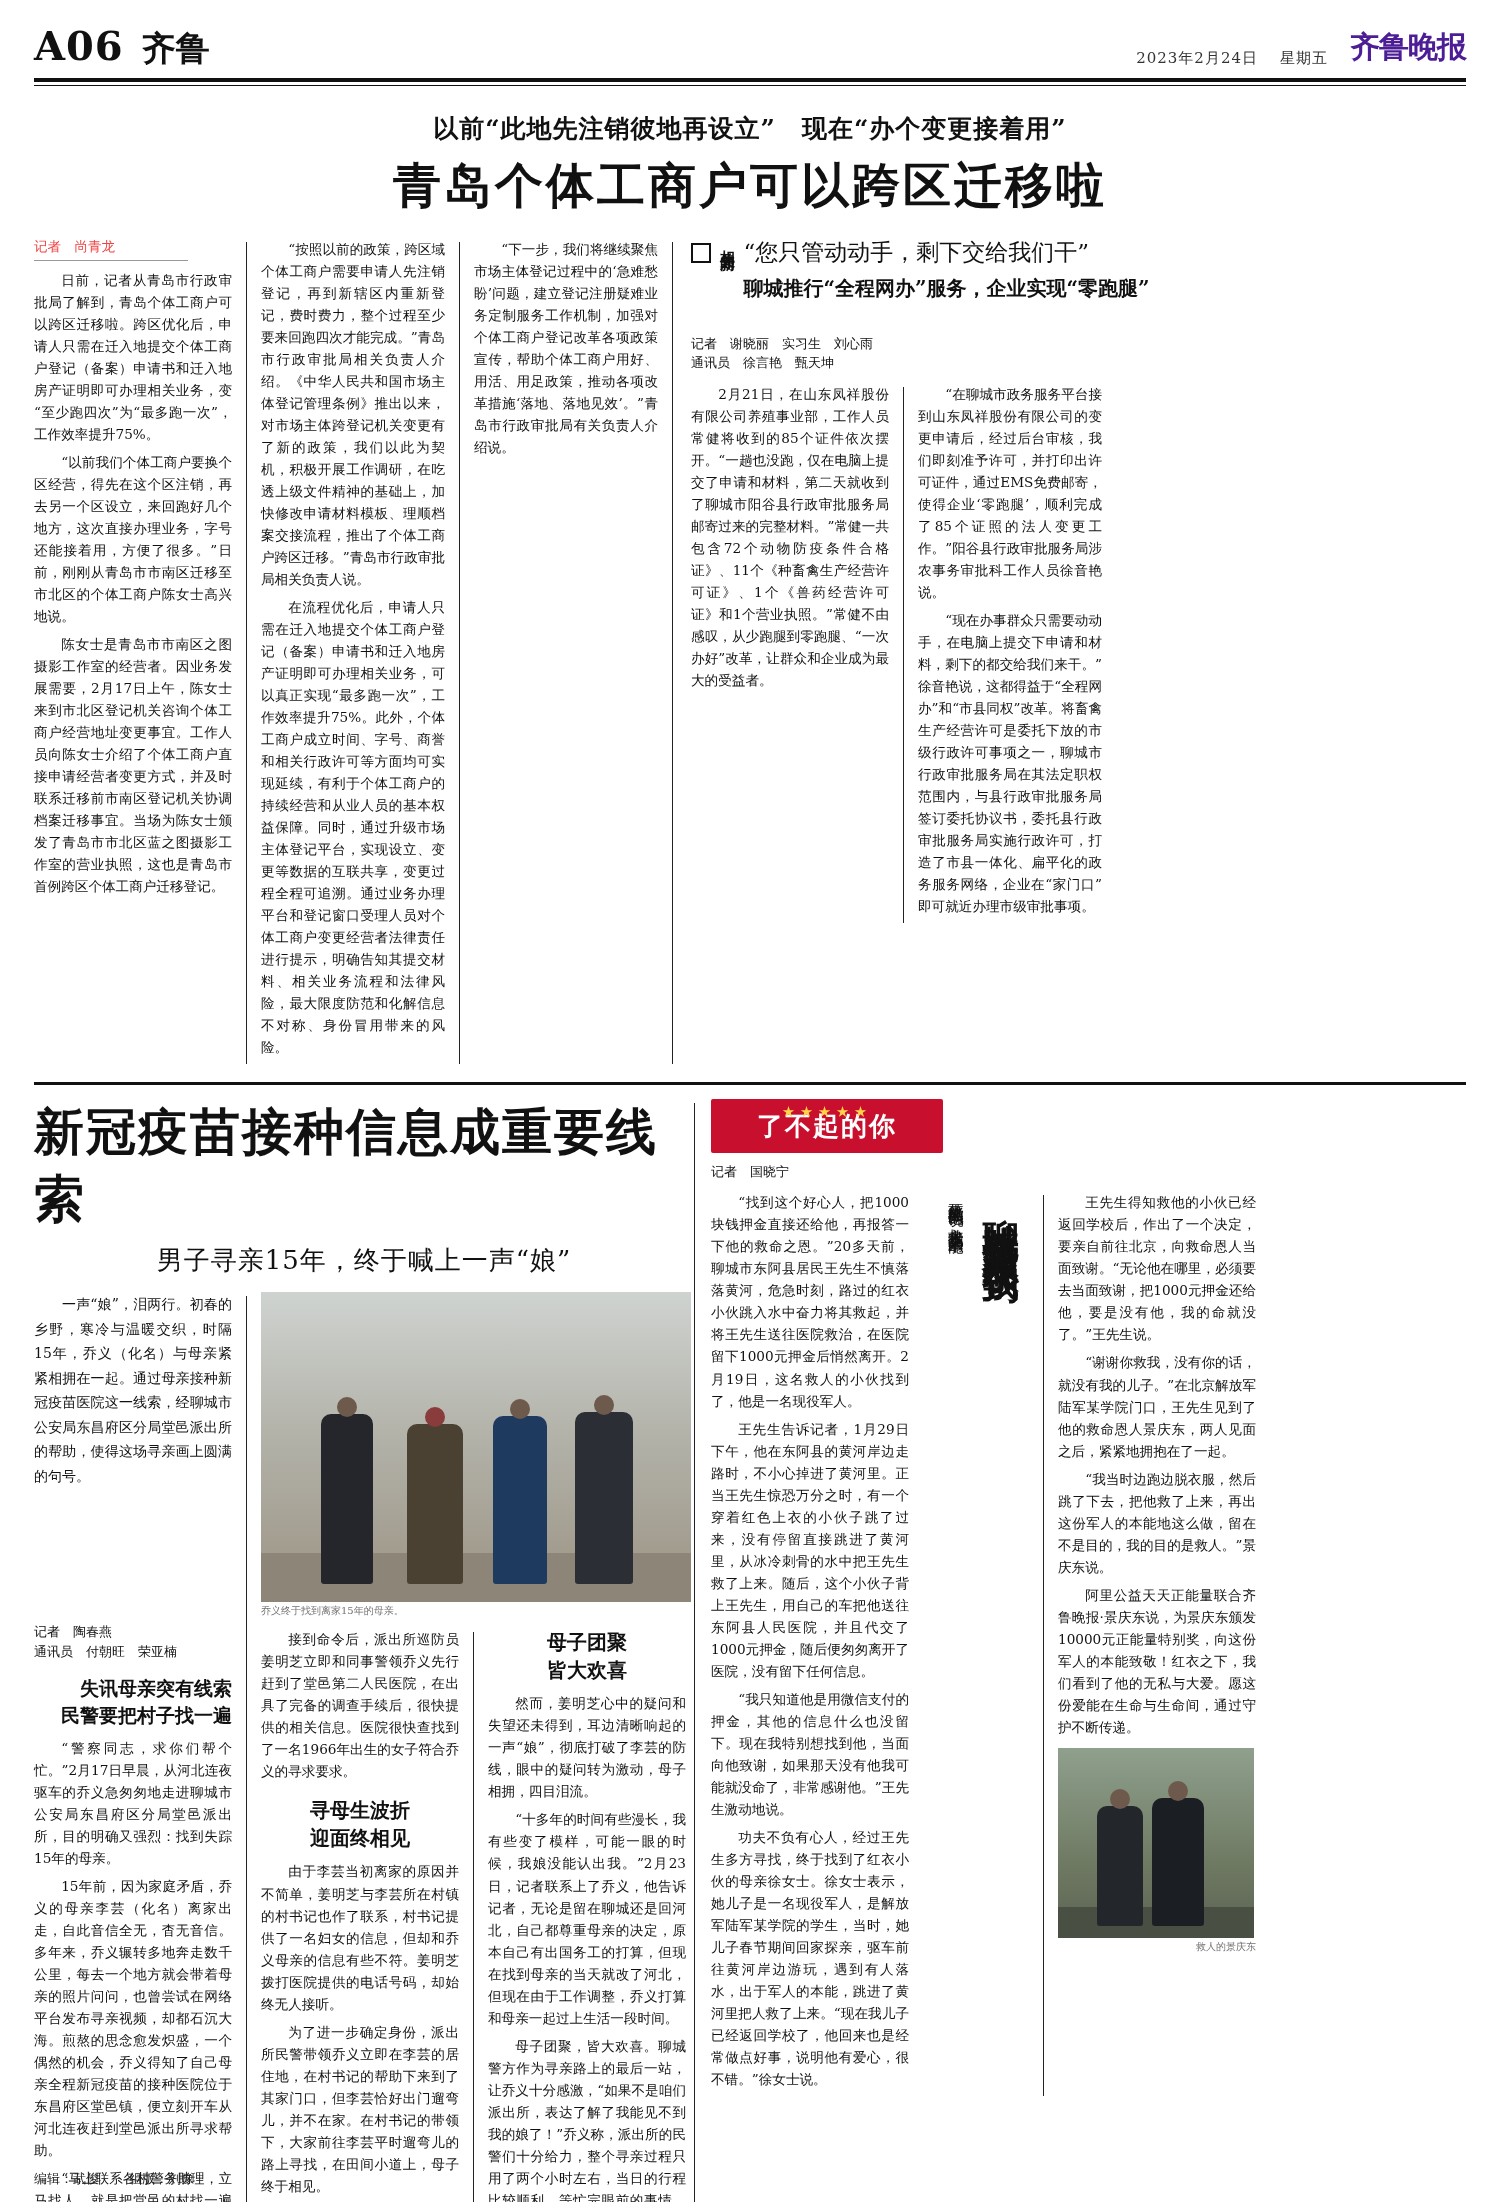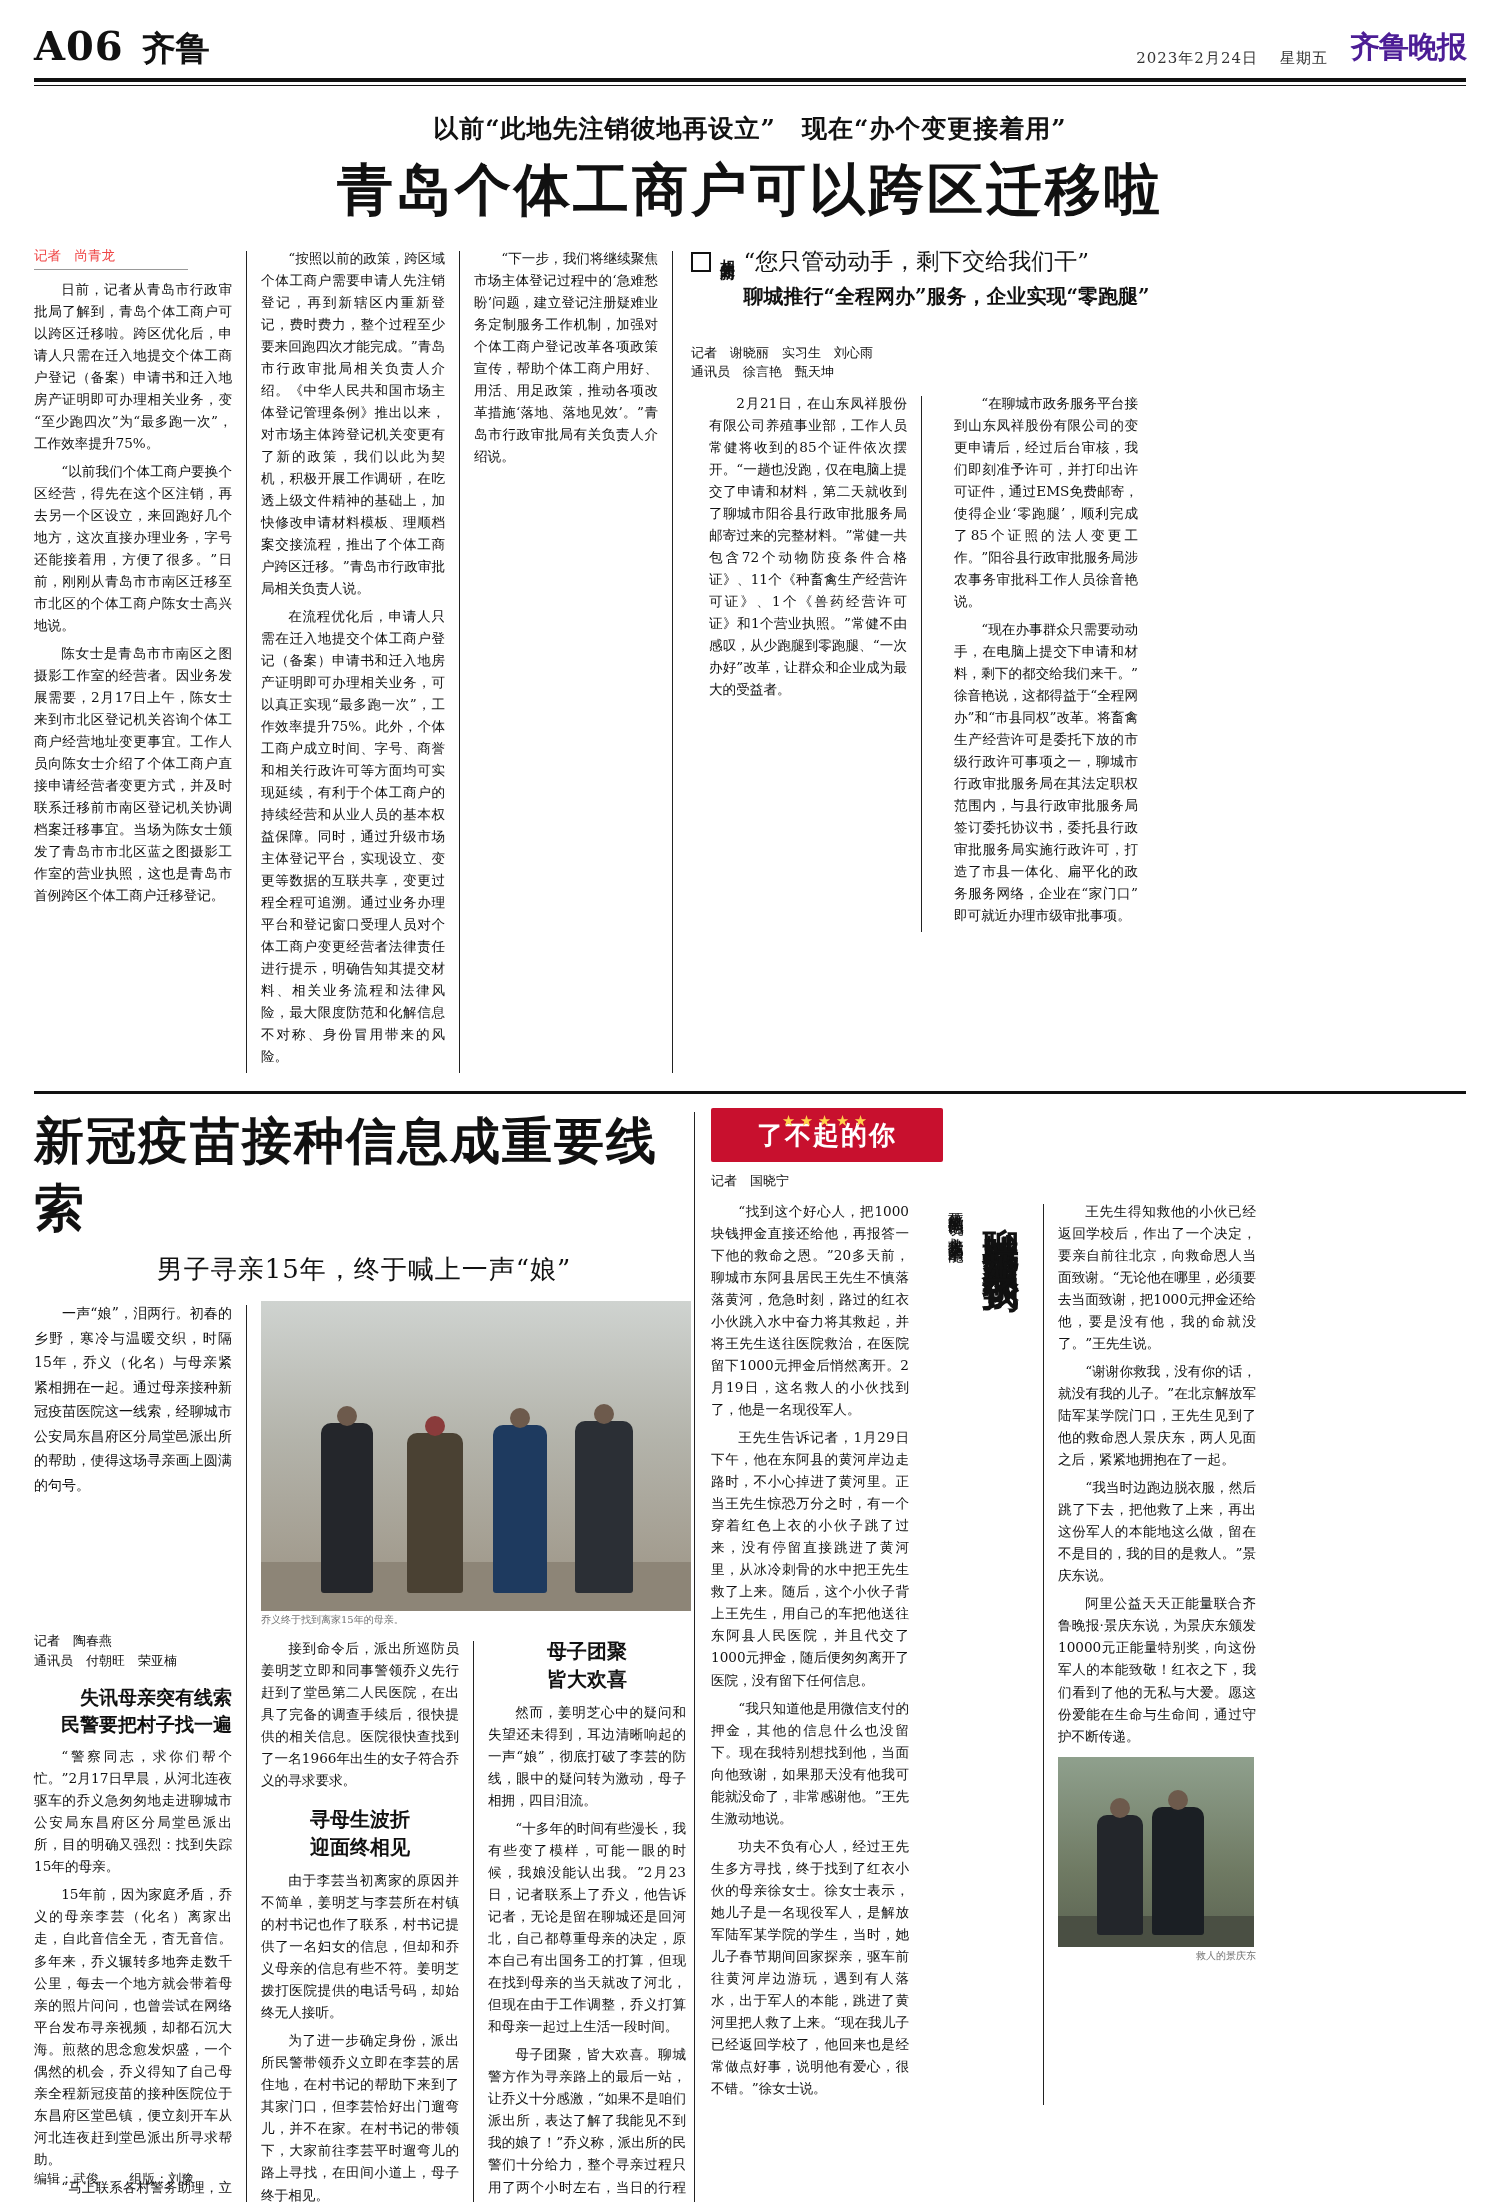--- a/index.html
+++ b/index.html
@@ -18,21 +18,21 @@
   .mh-page{font-size:40px;font-weight:700;letter-spacing:1px;font-family:"DejaVu Serif",serif;}
   .mh-section{font-size:34px;font-weight:700;font-family:"DejaVu Sans",sans-serif;}
   .mh-right{display:flex;align-items:flex-end;gap:22px;padding-bottom:4px;}
   .mh-date{font-size:15px;color:#333;letter-spacing:1px;}
   .mh-logo{font-size:30px;font-weight:700;color:#4c1d95;font-family:"DejaVu Serif",serif;letter-spacing:-1px;}
   .rule-thick{height:4px;background:#111;margin-top:6px;}
   .rule-thin{height:1px;background:#111;margin-top:3px;}
 
   
   .kicker{text-align:center;font-size:25px;font-weight:700;margin-top:26px;letter-spacing:1px;}
-  .headline{text-align:center;font-size:56px;font-weight:700;letter-spacing:3px;margin-top:14px;line-height:1.1;
+  .headline{text-align:center;font-size:48px;font-weight:700;letter-spacing:3px;margin-top:14px;line-height:1.1;
             font-family:"DejaVu Serif",serif;}
 
   
   .top-wrap{display:flex;margin-top:26px;gap:0;}
   .col{box-sizing:border-box;}
   .c1{width:212px;padding-right:14px;}
   .c2{width:212px;padding:0 14px;}
   .c3{width:212px;padding:0 14px;}
   .sep{width:1px;background:#222;flex:0 0 1px;margin-top:4px;}
   .right-block{width:auto;flex:1;padding-left:18px;}
@@ -42,21 +42,21 @@
   p.body{font-size:13.6px;line-height:1.62;text-align:justify;margin:0 0 6px 0;text-indent:2em;}
 
   
   .relnews{display:flex;align-items:flex-start;gap:8px;}
   .relnews-mark{width:16px;height:16px;border:2px solid #111;flex:0 0 16px;margin-top:5px;}
   .relnews-label{writing-mode:vertical-rl;font-size:15px;letter-spacing:2px;font-weight:700;line-height:1.1;height:86px;}
   .rel-title{font-size:23px;font-weight:400;letter-spacing:0px;line-height:1.25;}
   .rel-sub{font-size:20px;font-weight:700;margin-top:8px;letter-spacing:0px;}
   .rel-byline{font-size:13px;margin-top:10px;line-height:1.5;}
   .rel-cols{display:flex;margin-top:10px;}
-  .rel-c{width:212px;box-sizing:border-box;padding:0 14px;margin-left:18px;}
+  .rel-c{width:212px;box-sizing:border-box;padding:0 14px;}
   .rel-c:first-child{padding-left:0;}
 
   
   .mid-rule{height:3px;background:#111;margin-top:18px;}
   .story2{display:flex;margin-top:14px;}
   .s2-left{width:660px;}
   .h2-title{font-size:50px;font-weight:700;letter-spacing:2px;}
   .h2-sub{font-size:26px;margin-top:10px;letter-spacing:1px;text-align:center;}
   .lede{font-size:14px;line-height:1.75;text-align:justify;text-indent:2em;margin-top:16px;width:205px;}
   .photo{background:linear-gradient(#b9b2a4,#8f8a7e);position:relative;overflow:hidden;}

